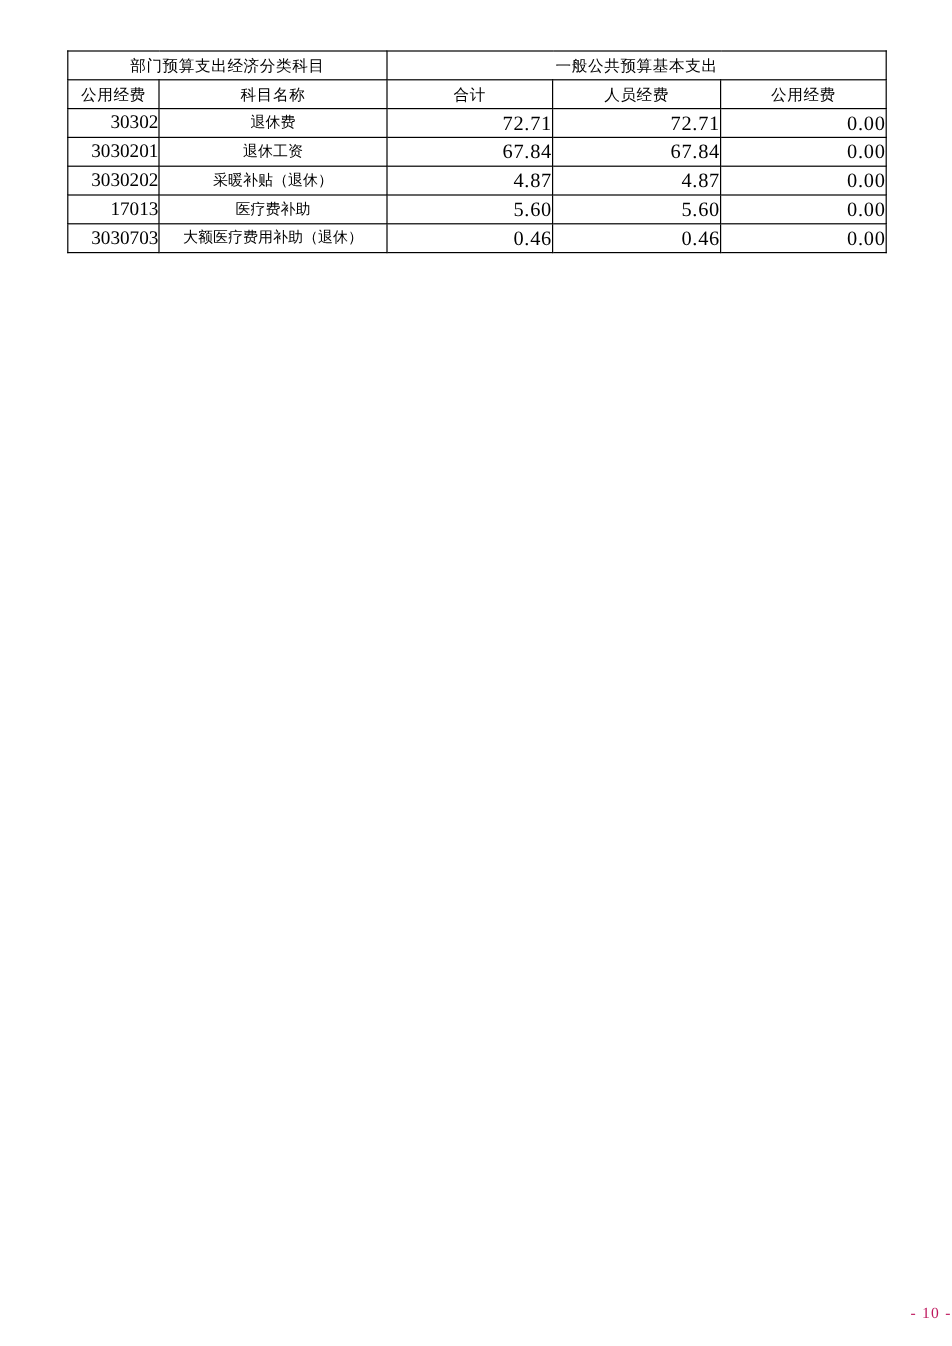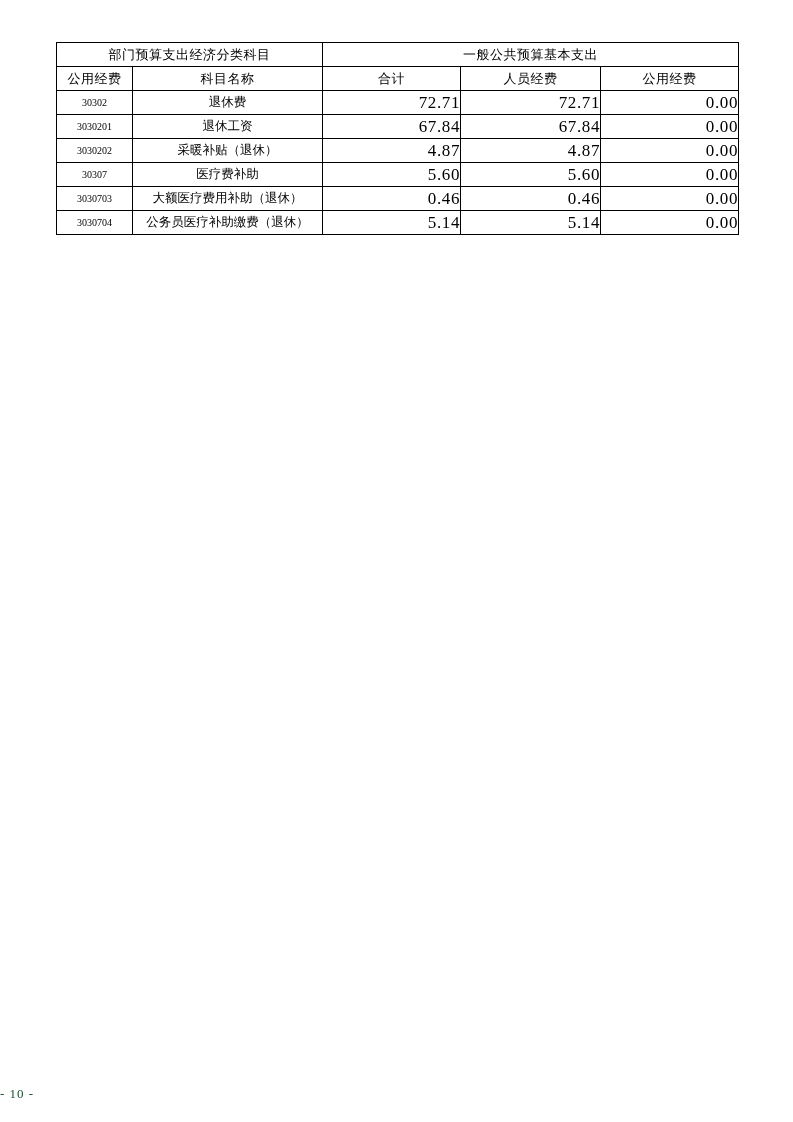--- a/index.html
+++ b/index.html
@@ -46,24 +46,24 @@
     font-size: 13px;
     letter-spacing: 0.5px;
   }
   .hdr-col {
     text-align: center;
     font-weight: bold;
     font-size: 13px;
     letter-spacing: 0.5px;
   }
   .cell-code {
-    text-align: center;
+    text-align: right;
     padding-left: 6px;
     font-family: "Liberation Serif", "DejaVu Serif", serif;
-    font-size: 10px;
+    font-size: 16px;
   }
   .cell-name {
     text-align: center;
     padding-left: 12px;
     font-size: 12.5px;
   }
   .cell-num {
     text-align: right;
     padding-right: 10px;
     font-size: 17px;
@@ -73,23 +73,23 @@
   col.c-name { width: 190px; }
   col.c-total { width: 138px; }
   col.c-person { width: 140px; }
   col.c-public { width: 138px; }
 
   .footer {
     position: absolute;
     left: 0;
     right: 0;
     top: 1086px;
-    text-align: left;
+    text-align: right;
     font-size: 13px;
-    color: #14532d;
+    color: #be185d;
     font-family: "Liberation Serif", "DejaVu Serif", serif;
     letter-spacing: 1px;
   }
 </style>
 </head>
 <body>
 
 <div class="page">
 
   <div class="table-wrap">
@@ -130,39 +130,32 @@
           <td class="cell-num">0.00</td>
         </tr>
         <tr>
           <td class="cell-code">3030202</td>
           <td class="cell-name">采暖补贴（退休）</td>
           <td class="cell-num">4.87</td>
           <td class="cell-num">4.87</td>
           <td class="cell-num">0.00</td>
         </tr>
         <tr>
-          <td class="cell-code">30307</td>
+          <td class="cell-code">17013</td>
           <td class="cell-name">医疗费补助</td>
           <td class="cell-num">5.60</td>
           <td class="cell-num">5.60</td>
           <td class="cell-num">0.00</td>
         </tr>
         <tr>
           <td class="cell-code">3030703</td>
           <td class="cell-name">大额医疗费用补助（退休）</td>
           <td class="cell-num">0.46</td>
           <td class="cell-num">0.46</td>
           <td class="cell-num">0.00</td>
         </tr>
-        <tr>
-          <td class="cell-code">3030704</td>
-          <td class="cell-name">公务员医疗补助缴费（退休）</td>
-          <td class="cell-num">5.14</td>
-          <td class="cell-num">5.14</td>
-          <td class="cell-num">0.00</td>
-        </tr>
       </tbody>
     </table>
   </div>
 
   <div class="footer">- 10 -</div>
 
 </div>
 
 </body></html>

